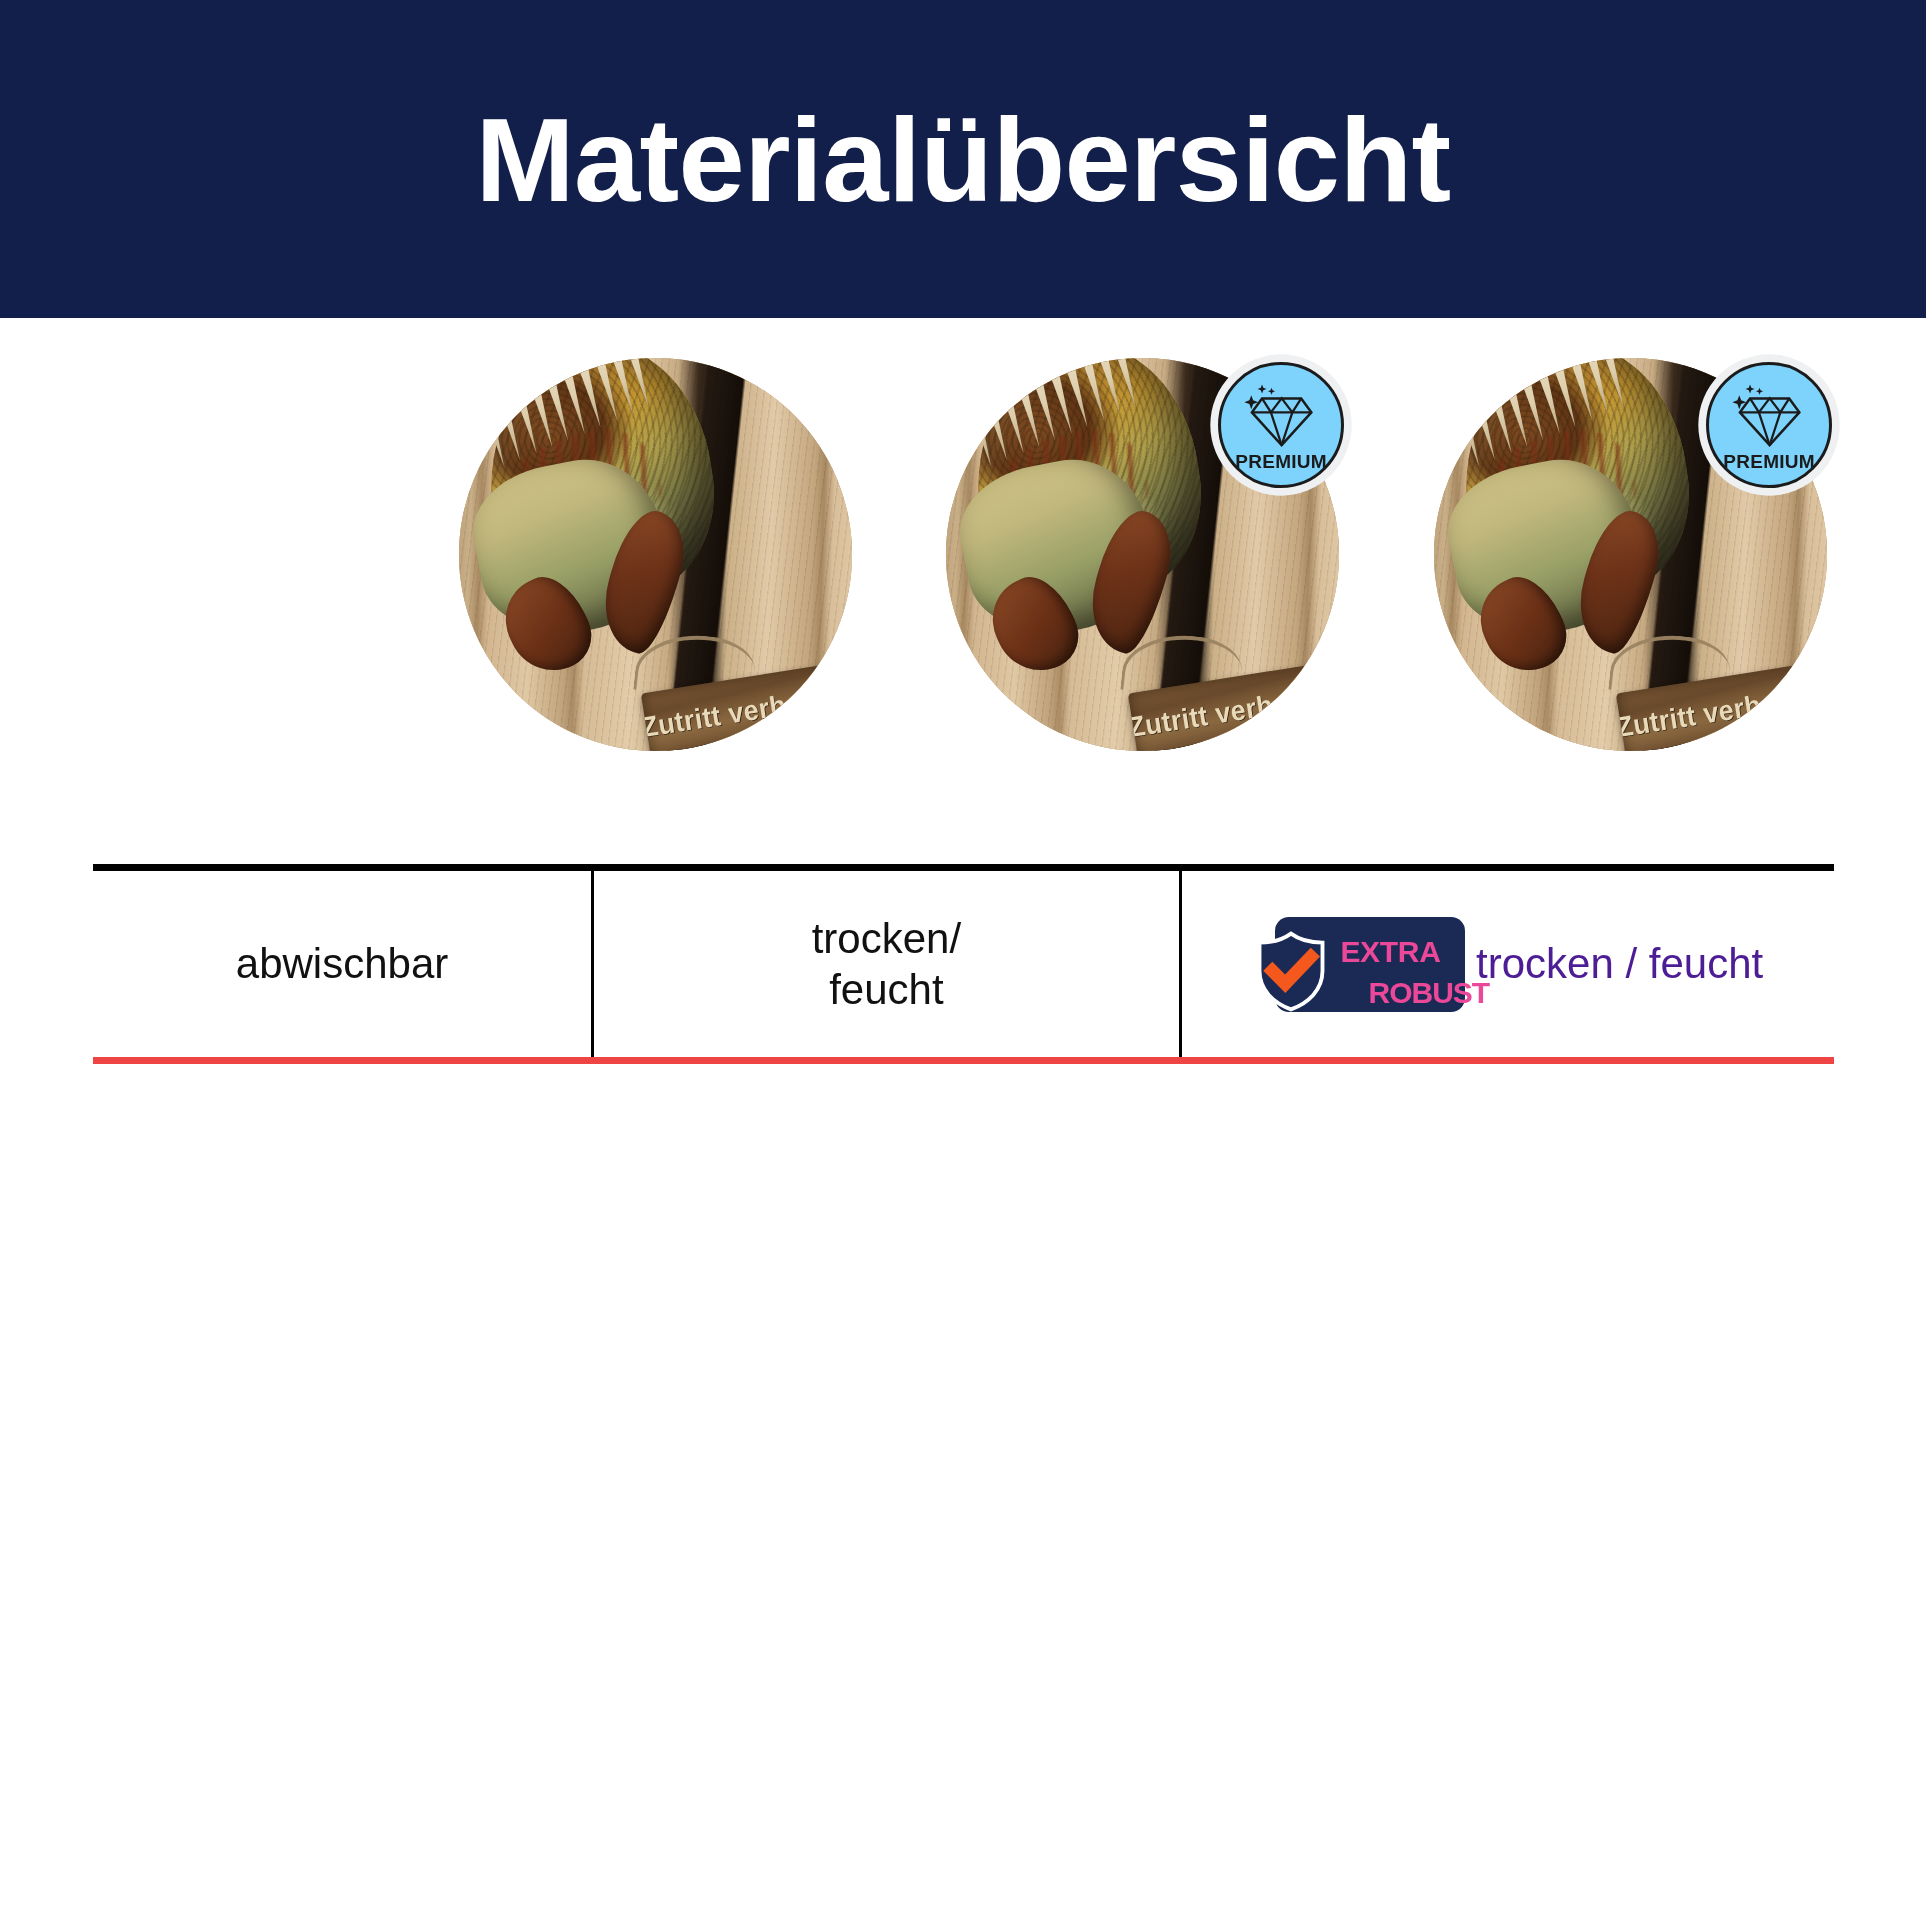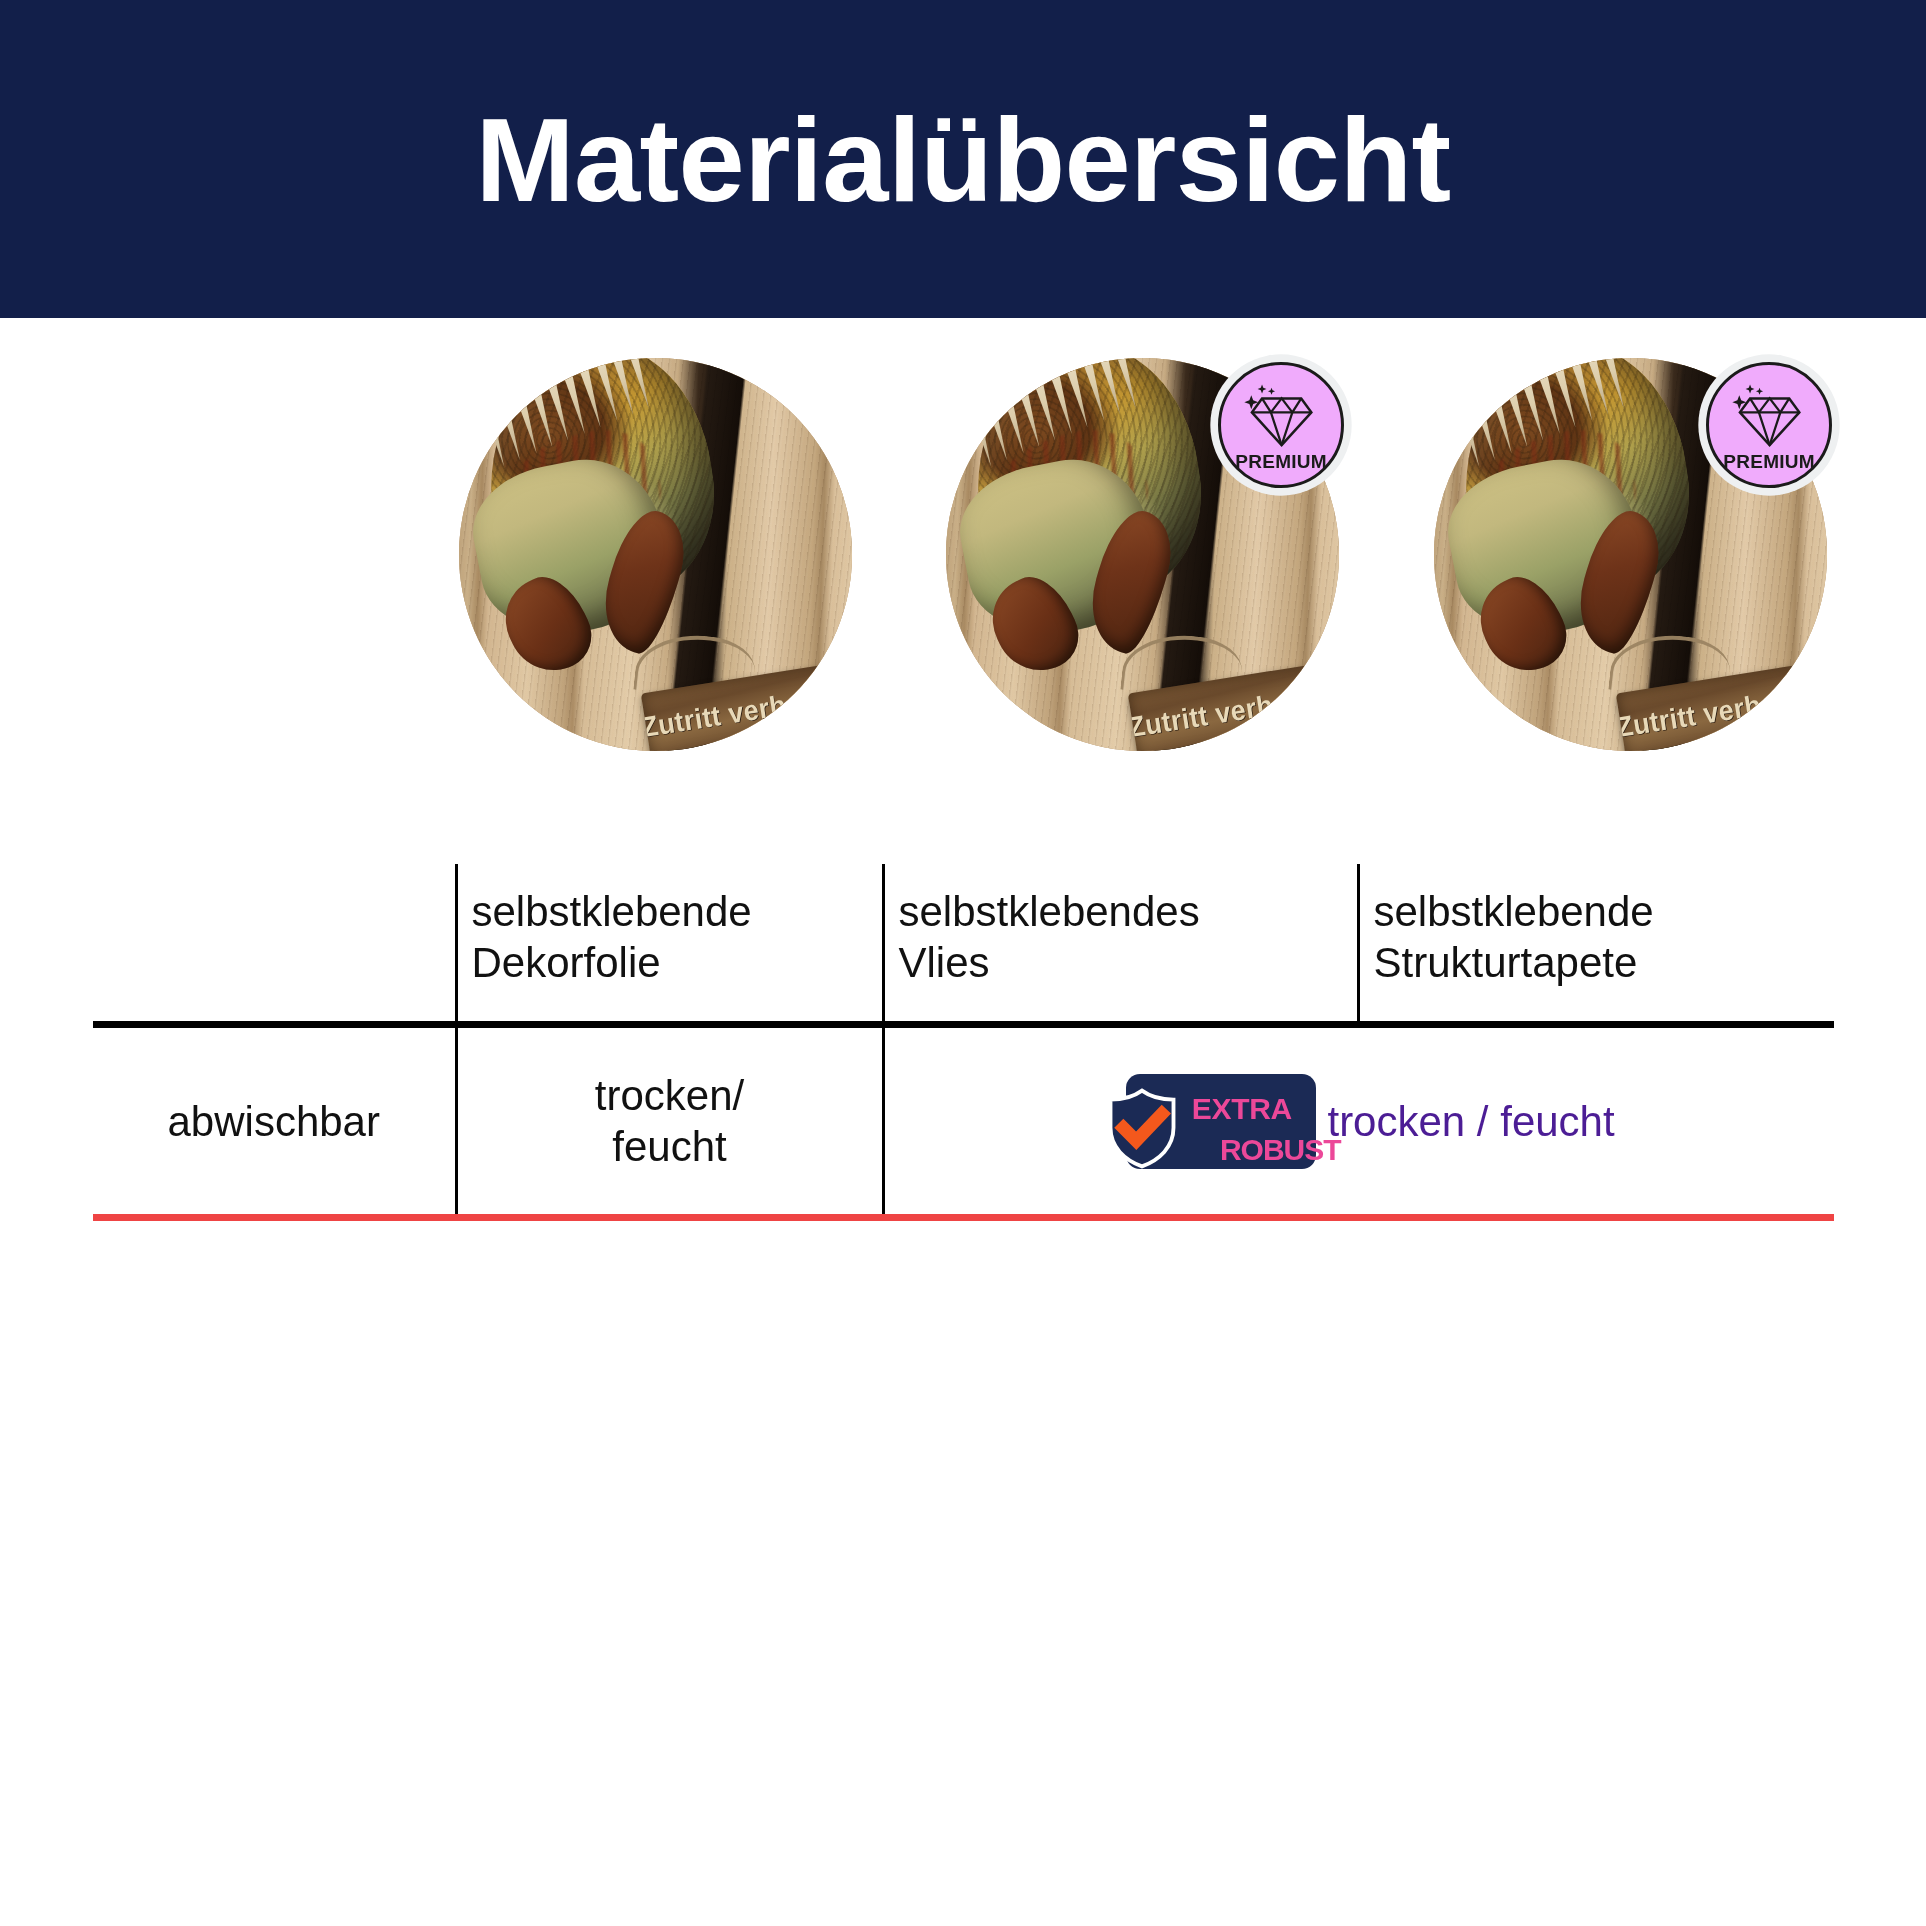--- a/index.html
+++ b/index.html
@@ -179,21 +179,21 @@
     text-shadow: 0.6px 0.6px 0 rgba(20,10,4,0.9);
     transform: scaleY(1.05);
   }
 
   
   .premium-badge {
     position: absolute;
     right: -5.1px; top: 3.9px;
     width: 126px; height: 126px;
     border-radius: 50%;
-    background: #f0abfc;
+    background: #7dd3fc;
     border: 3.2px solid #1b1b1b;
     box-shadow: 0 0 0 7.7px #eef0f1;
     display: flex; flex-direction: column;
     align-items: center; justify-content: center;
   }
   .premium-badge .diamond-wrap { width: 76px; height: 67px; margin-top: 5.1px; }
   .premium-badge .premium-label {
     font-size: 19px; font-weight: bold; color: #1b1b1b;
     letter-spacing: 0.3px; margin-top: 2.6px;
   }
@@ -411,35 +411,20 @@
           </svg>
         </div>
         <div class="premium-label">PREMIUM</div>
       </div>
     </div>
   </div>
 
   <div class="spec-table">
     <table>
       <tbody>
-          <tr class="head">
-        <td class="rowlabel"></td>
-        <td class="c1">
-          <div>selbstklebende</div>
-          <div>Dekorfolie</div>
-        </td>
-        <td class="c2">
-          <div>selbstklebendes</div>
-          <div>Vlies</div>
-        </td>
-        <td class="c3">
-          <div>selbstklebende</div>
-          <div>Strukturtapete</div>
-        </td>
-      </tr>
 
 
 
 
       <tr class="body last">
         <td class="rowlabel">abwischbar</td>
         <td class="c1">
           <div>trocken/</div>
           <div>feucht</div>
         </td>

